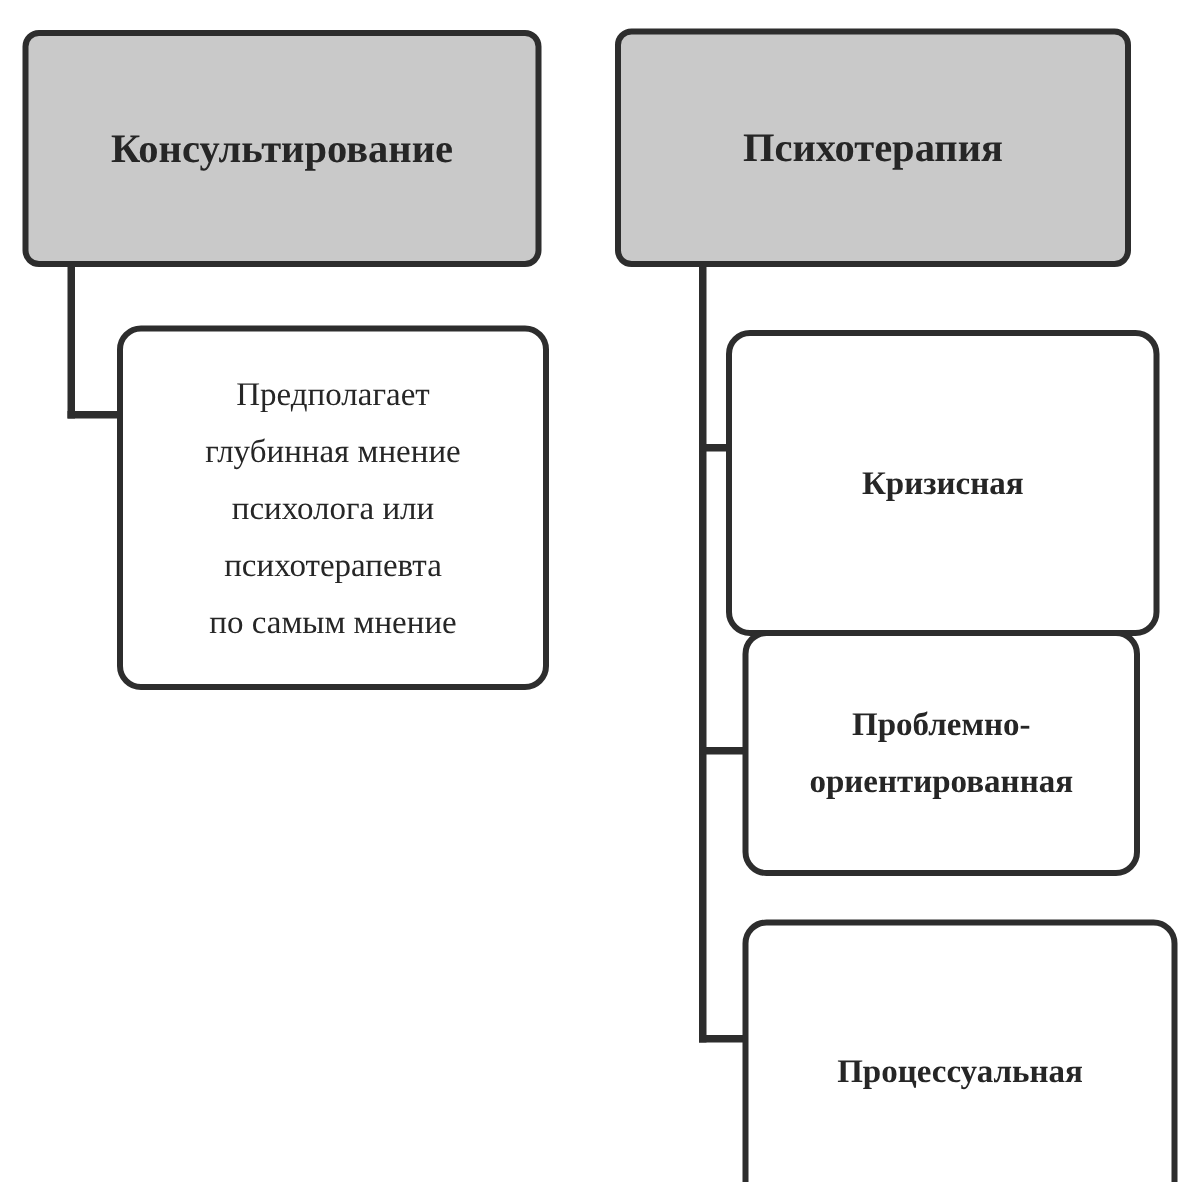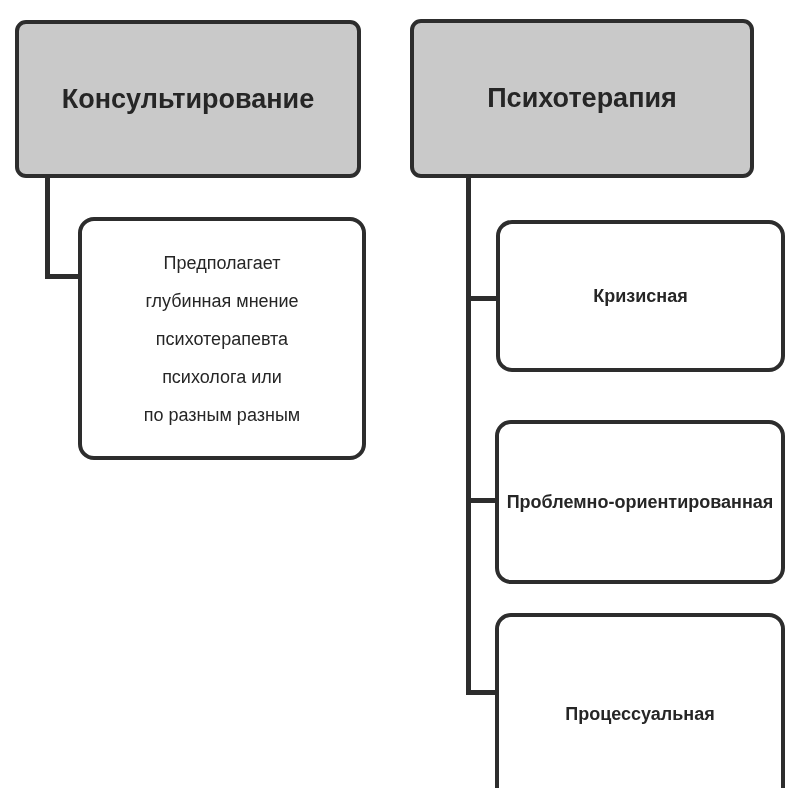--- a/index.html
+++ b/index.html
@@ -1,21 +1,21 @@
 <!DOCTYPE html>
 <html><head>
 <meta charset="utf-8">
 <style>
   html, body { margin: 0; padding: 0; background: #ffffff; }
   .canvas {
     position: relative;
     width: 796px;
     height: 788px;
     background: var(--page-bg, #ffffff);
-    font-family: Liberation Sans, sans-serif;
+    font-family: Liberation Serif, serif;
     color: var(--text, #262626);
     overflow: hidden;
   }
   .box {
     position: absolute;
     box-sizing: border-box;
     border: 4px solid var(--border, #2d2d2d);
     display: flex;
     flex-direction: column;
     justify-content: center;
@@ -24,21 +24,21 @@
   }
   .parent {
     background: var(--parent-fill, #c9c9c9);
     border-radius: 11px;
     font-weight: bold;
     font-size: 27px;
   }
   .child {
     background: var(--child-fill, #ffffff);
     border-radius: 16px;
-    font-size: 18px;
+    font-size: 22px;
     line-height: 38px;
     font-weight: normal;
     padding: 0 6px;
   }
   .child .title { font-weight: bold; }
   .line {
     position: absolute;
     background: var(--border, #2d2d2d);
   }
 </style>
@@ -55,34 +55,34 @@
   <div class="line" style="left:466px; top:498px; width:30px; height:5px;"></div>
   <div class="line" style="left:466px; top:690px; width:30px; height:5px;"></div>
 
   <div class="box parent" style="left:15px; top:20px; width:346px; height:158px;">
     <span>Консультирование</span>
   </div>
 
   <div class="box child" style="left:78px; top:217px; width:288px; height:243px;">
     <div>Предполагает</div>
     <div>глубинная мнение</div>
+    <div>психолога или</div>
     <div>психотерапевта</div>
-    <div>психолога или</div>
-    <div>по разным разным</div>
+    <div>по самым мнение</div>
   </div>
 
   <div class="box parent" style="left:410px; top:19px; width:344px; height:159px;">
     <span>Психотерапия</span>
   </div>
 
-  <div class="box child" style="left:496px; top:220px; width:289px; height:152px;text-align:right;">
+  <div class="box child" style="left:484px; top:220px; width:289px; height:204px;text-align:right;">
     <div class="title">Кризисная</div>
   </div>
 
-  <div class="box child" style="left:495px; top:420px; width:290px; height:164px;">
+  <div class="box child" style="left:495px; top:420px; width:265px; height:164px;">
     <div class="title">Проблемно-ориентированная</div>
   </div>
 
   <div class="box child" style="left:495px; top:613px; width:290px; height:201px;">
     <div class="title">Процессуальная</div>
   </div>
 
 </div>
 
 </body></html>

